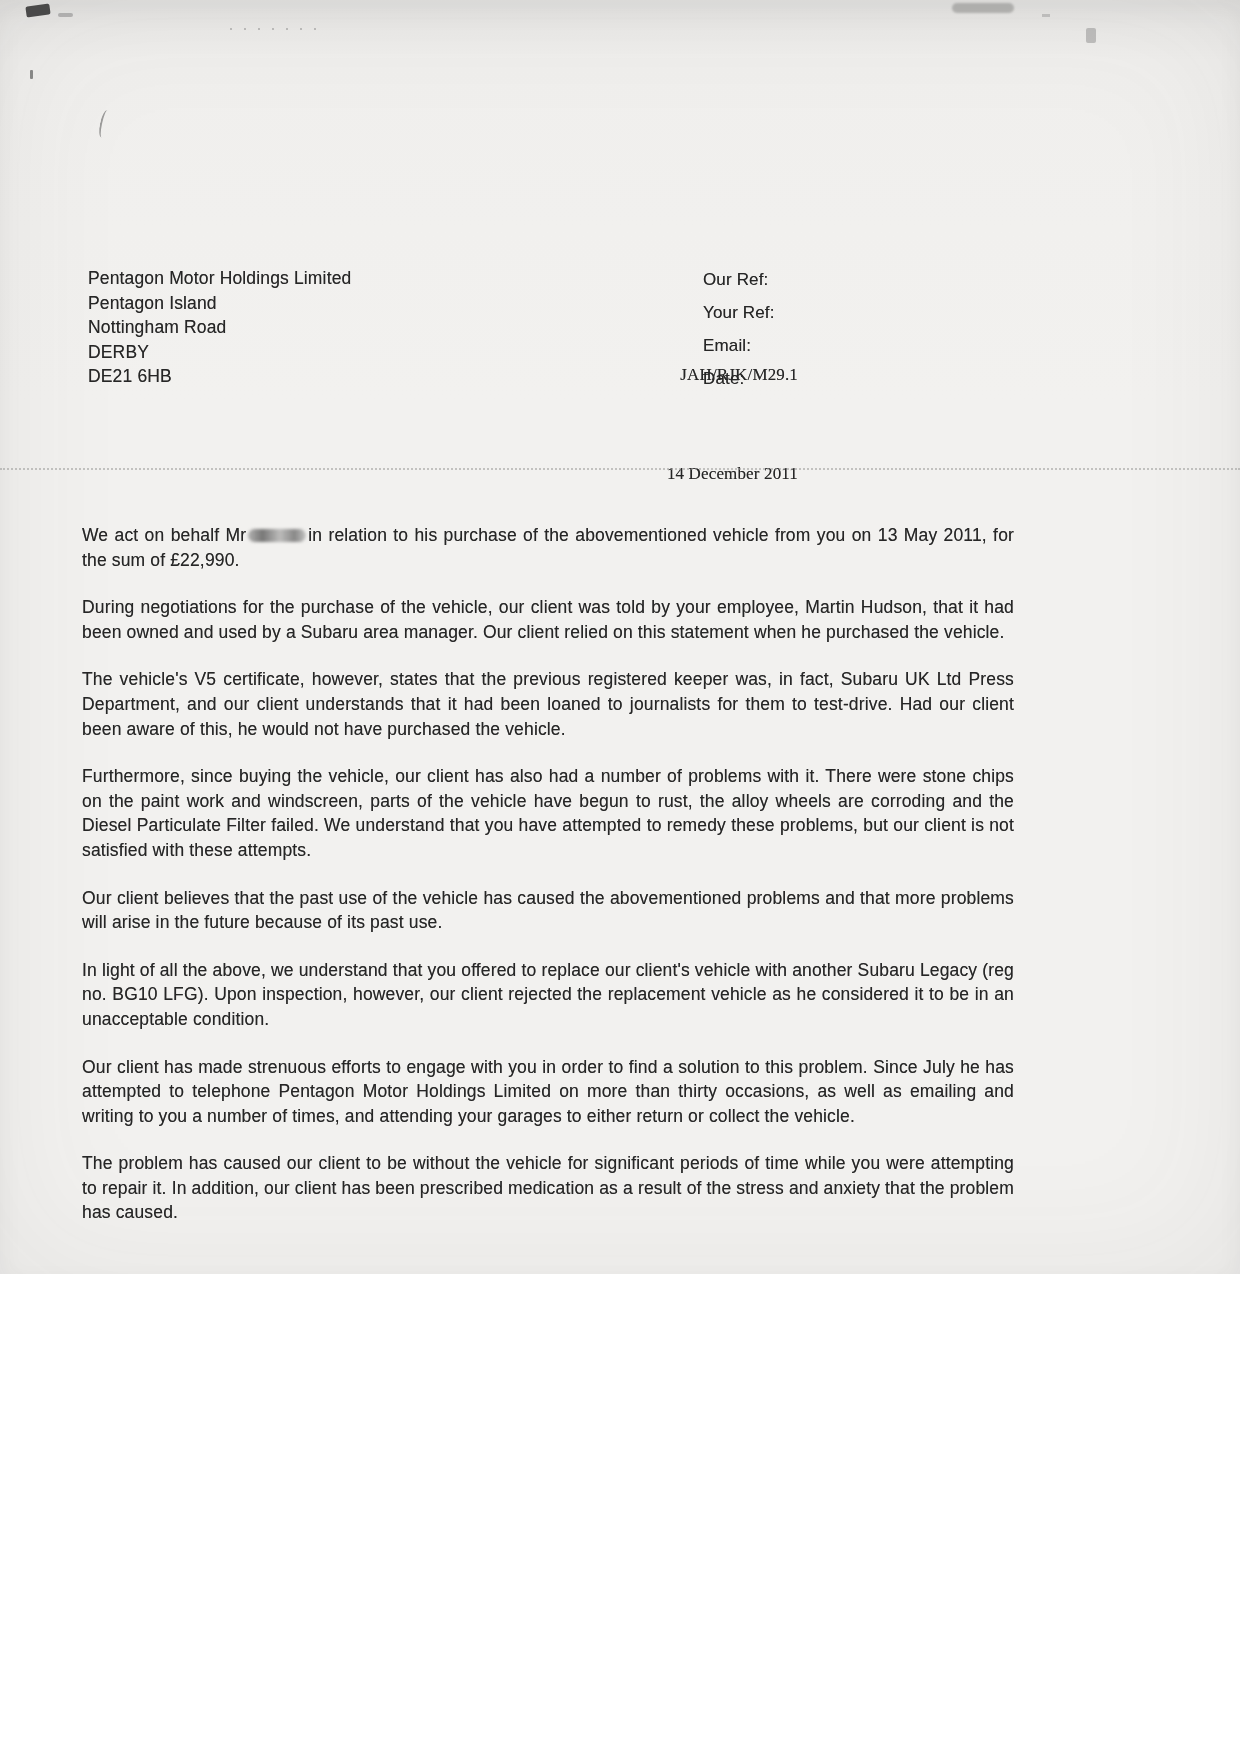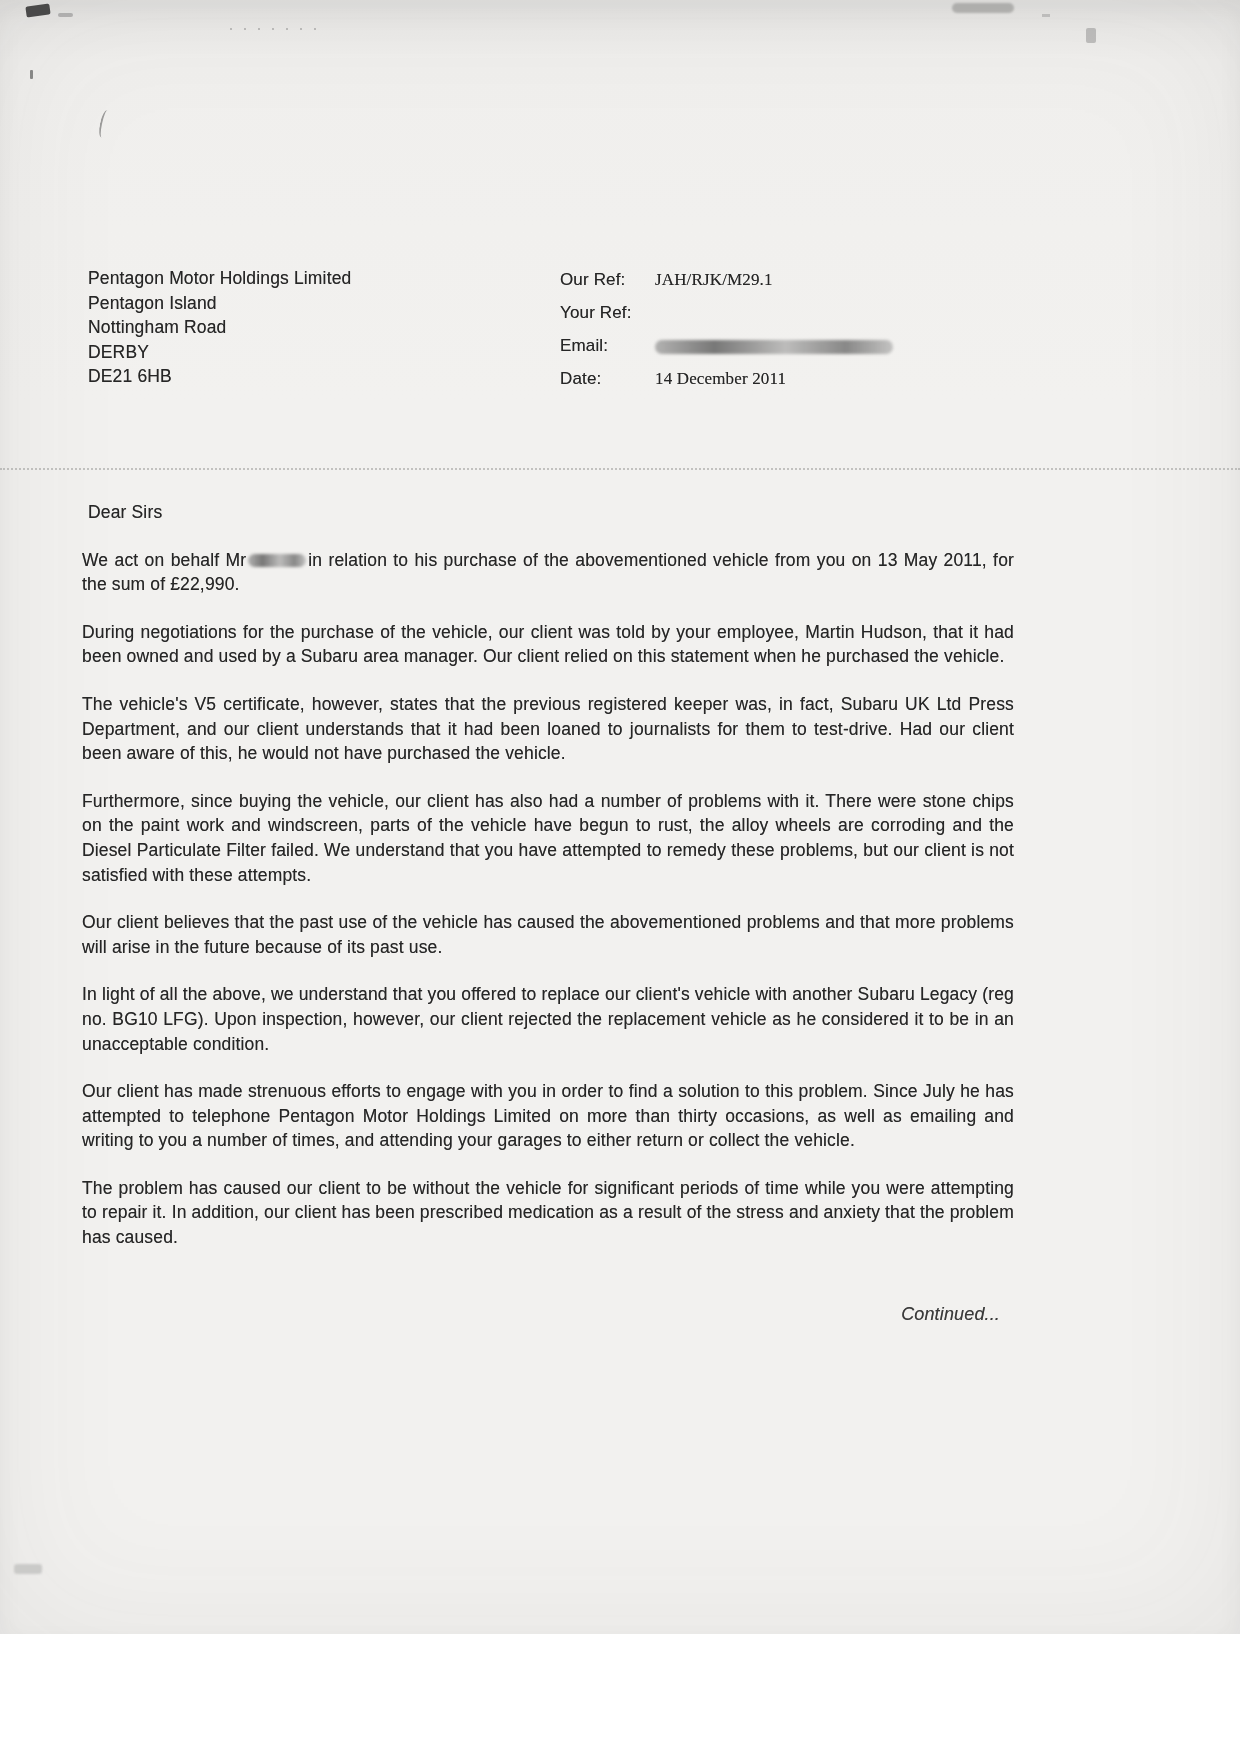--- a/index.html
+++ b/index.html
@@ -1,36 +1,36 @@
 <!DOCTYPE html>
 <html><head>
 <meta charset="utf-8">
 <style>
   * { margin:0; padding:0; box-sizing:border-box; }
   html, body { background:#ffffff; }
   .page {
     position:relative;
-    width:1240px; height:1634px;
+    width:1240px; height:1274px;
     background: linear-gradient(180deg, #e7e6e4 0px, #f0efed 60px, #f2f1ef 400px, #f2f1ef 100%);
     box-shadow: inset 0 0 140px rgba(70,70,70,0.07), inset 0 10px 25px rgba(60,60,60,0.06);
     font-family: "Liberation Sans", "DejaVu Sans", sans-serif;
     color:#262626;
     overflow:hidden;
   }
   .page .txt, .page p, .page span, .page div.line {
     text-shadow: 0 0 0.6px rgba(50,50,50,0.55);
     letter-spacing: 0.15px;
   }
 
   
   .address { position:absolute; left:88px; top:266px; font-size:17.5px; line-height:24.5px; }
 
   
   .refs { position:absolute; left:560px; top:270px; font-size:17px; }
-  .ref-row { display:flex; align-items:flex-start; height:33px; }
+  .ref-row { display:flex; align-items:flex-end; height:33px;flex-direction:column; }
   .ref-label { width:95px; flex:0 0 95px; }
   .ref-value { white-space:nowrap;font-family:Liberation Serif, serif; }
 
   
   .redaction {
     display:inline-block;
     background: linear-gradient(90deg, rgba(125,125,125,.55), rgba(85,85,85,.78) 25%, rgba(135,135,135,.5) 55%, rgba(95,95,95,.72) 80%, rgba(140,140,140,.45));
     border-radius:7px;
     filter: blur(1.4px);
   }
@@ -103,21 +103,20 @@
     </div>
     <div class="ref-row">
       <span class="ref-label txt">Date:</span>
       <span class="ref-value txt">14 December 2011</span>
     </div>
   </div>
 
   <div class="dotted-sep"></div>
 
   <div class="content">
-    <p class="salutation">Dear Sirs</p>
 
 
     <p class="para">
       <span>We act on behalf Mr</span><span class="redaction name-redaction"></span><span>in relation to his purchase of the abovementioned vehicle from you on 13 May 2011, for the sum of £22,990.</span>
     </p>
 
     <p class="para">During negotiations for the purchase of the vehicle, our client was told by your employee, Martin Hudson, that it had been owned and used by a Subaru area manager. Our client relied on this statement when he purchased the vehicle.</p>
     <p class="para">The vehicle's V5 certificate, however, states that the previous registered keeper was, in fact, Subaru UK Ltd Press Department, and our client understands that it had been loaned to journalists for them to test-drive. Had our client been aware of this, he would not have purchased the vehicle.</p>
     <p class="para">Furthermore, since buying the vehicle, our client has also had a number of problems with it. There were stone chips on the paint work and windscreen, parts of the vehicle have begun to rust, the alloy wheels are corroding and the Diesel Particulate Filter failed. We understand that you have attempted to remedy these problems, but our client is not satisfied with these attempts.</p>
     <p class="para">Our client believes that the past use of the vehicle has caused the abovementioned problems and that more problems will arise in the future because of its past use.</p>

